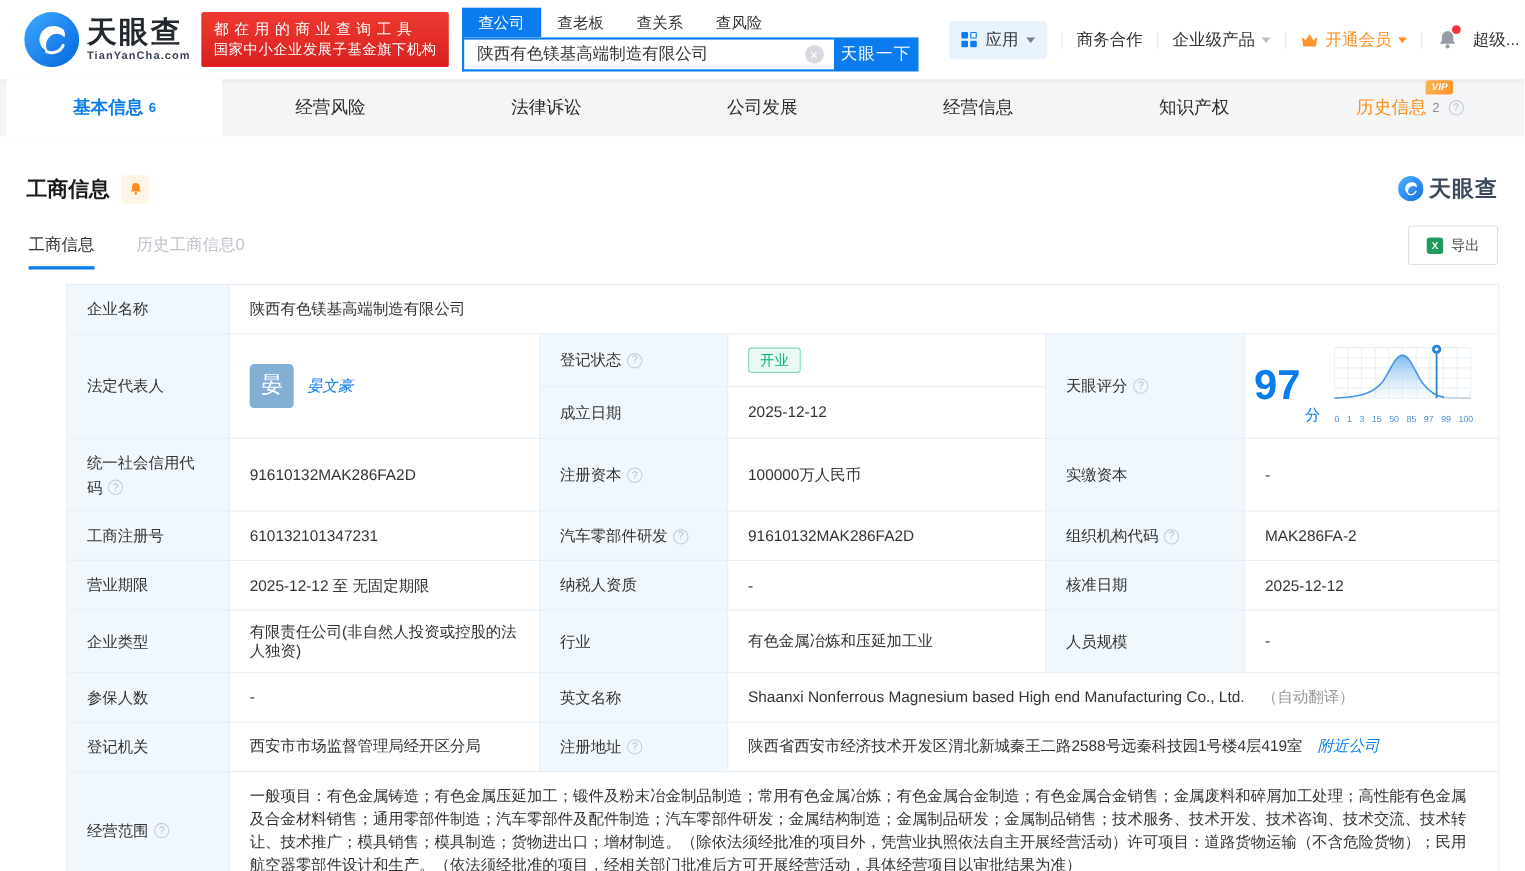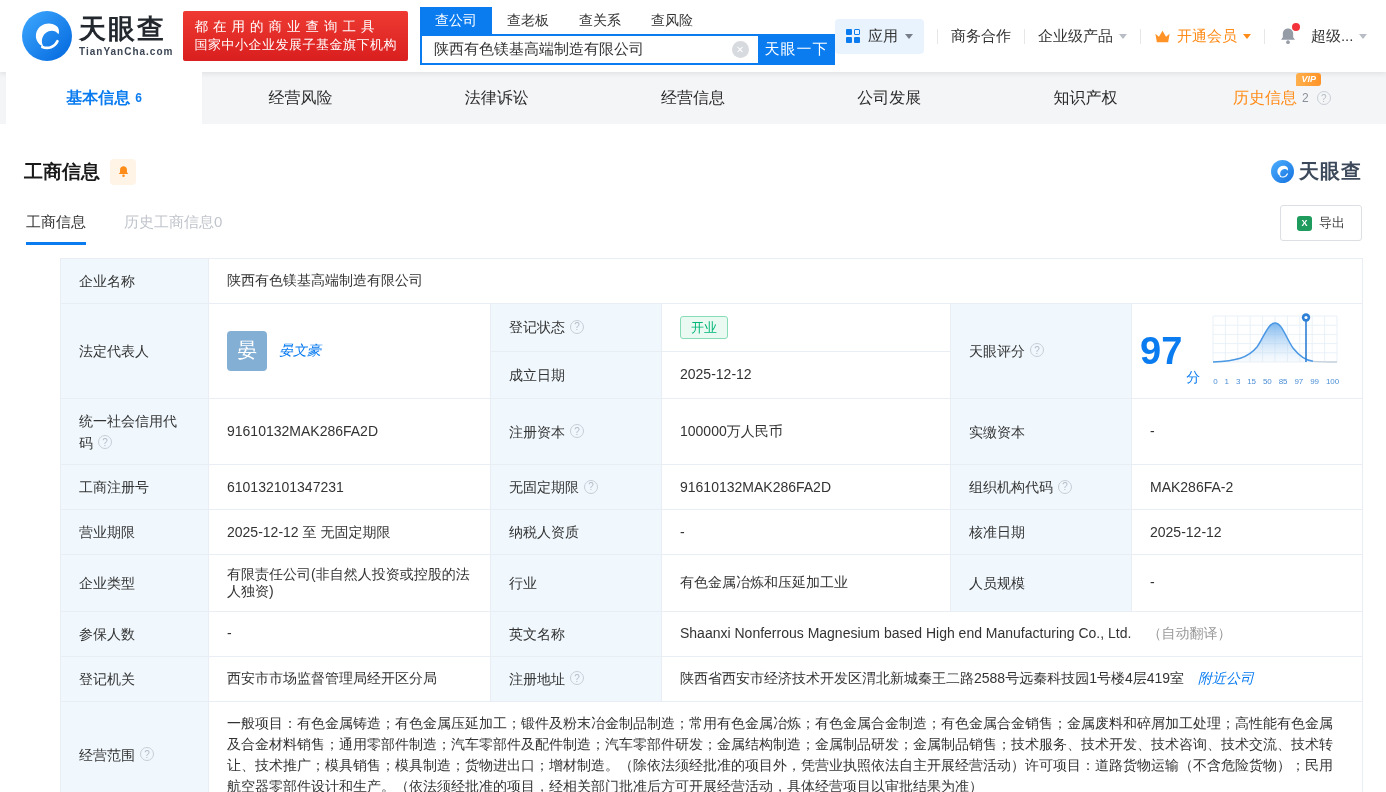--- a/index.html
+++ b/index.html
@@ -42,21 +42,21 @@
   }
   .clear-x::before { content:"✕"; transform:scale(.8); }
   .sbtn {
     width:77px; background:#0a7cf0; color:#fff; border:none; font-size:15px;
     cursor:pointer; font-family:inherit; letter-spacing:1px;
   }
 
   .hmenu { margin-left:auto; display:flex; align-items:center; gap:13px; font-size:15px; white-space:nowrap; }
   .apps {
     background:#e9f3fe; border-radius:4px; padding:8px 11px; display:flex;
-    align-items:center; gap:7px; cursor:pointer;
+    align-items:center; gap:7px; cursor:pointer;margin-left:28px;
   }
   .gridicon { width:15px; height:15px; display:grid; grid-template-columns:6px 6px; grid-template-rows:6px 6px; gap:2px; }
   .gridicon i { background:#0a7cf0; border-radius:1px; }
   .gridicon i.o { background:transparent; border:1.5px solid #0a7cf0; }
   .caret { width:0; height:0; border-left:4.5px solid transparent; border-right:4.5px solid transparent; border-top:5px solid #787f8a; display:inline-block; }
   .caret.lt { border-top-color:#b9bec6; }
   .caret.or { border-top-color:#ff8c19; }
   .sep { width:1px; height:15px; background:#e7e7e7; }
   .mitem { display:flex; align-items:center; gap:6px; cursor:pointer; color:#333; }
   .mitem.vip { color:#ff8c19; }
@@ -229,24 +229,24 @@
     <span>基本信息</span>
     <i class="cnt">6</i>
   </div>
   <div class="tab">
     <span>经营风险</span>
   </div>
   <div class="tab">
     <span>法律诉讼</span>
   </div>
   <div class="tab">
+    <span>公司发展</span>
+  </div>
+  <div class="tab">
     <span>经营信息</span>
-  </div>
-  <div class="tab">
-    <span>公司发展</span>
   </div>
   <div class="tab">
     <span>知识产权</span>
   </div>
   <div class="tab history">
     <span class="labelwrap">
       <span>历史信息</span>
       <span class="vipbadge">VIP</span>
     </span>
     <i class="cnt">2</i>
@@ -376,21 +376,21 @@
       </td>
       <td>100000万人民币</td>
       <td class="lbl"><span class="lt">实缴资本</span></td>
       <td class="dash">-</td>
     </tr>
 
     <tr>
       <td class="lbl"><span class="lt">工商注册号</span></td>
       <td>610132101347231</td>
       <td class="lbl">
-        <span class="lt">无固定期限</span><i class="qmark"></i>
+        <span class="lt">汽车零部件研发</span><i class="qmark"></i>
       </td>
       <td>91610132MAK286FA2D</td>
       <td class="lbl">
         <span class="lt">组织机构代码</span><i class="qmark"></i>
       </td>
       <td>MAK286FA-2</td>
     </tr>
 
     <tr>
       <td class="lbl"><span class="lt">营业期限</span></td>

